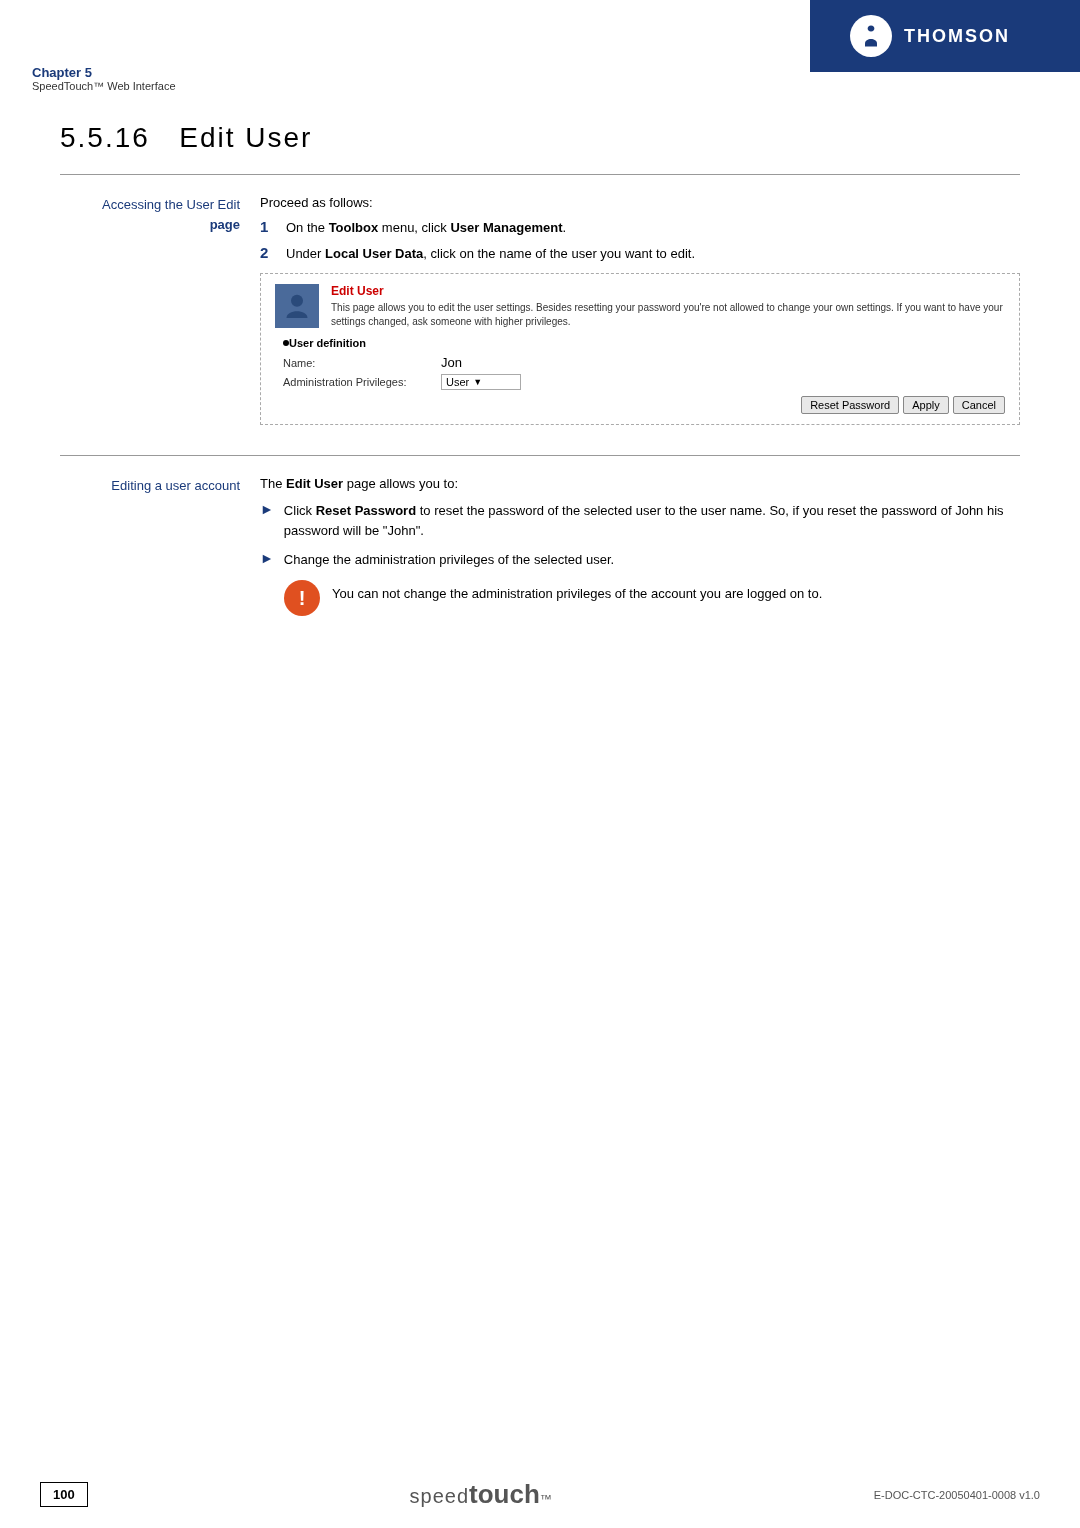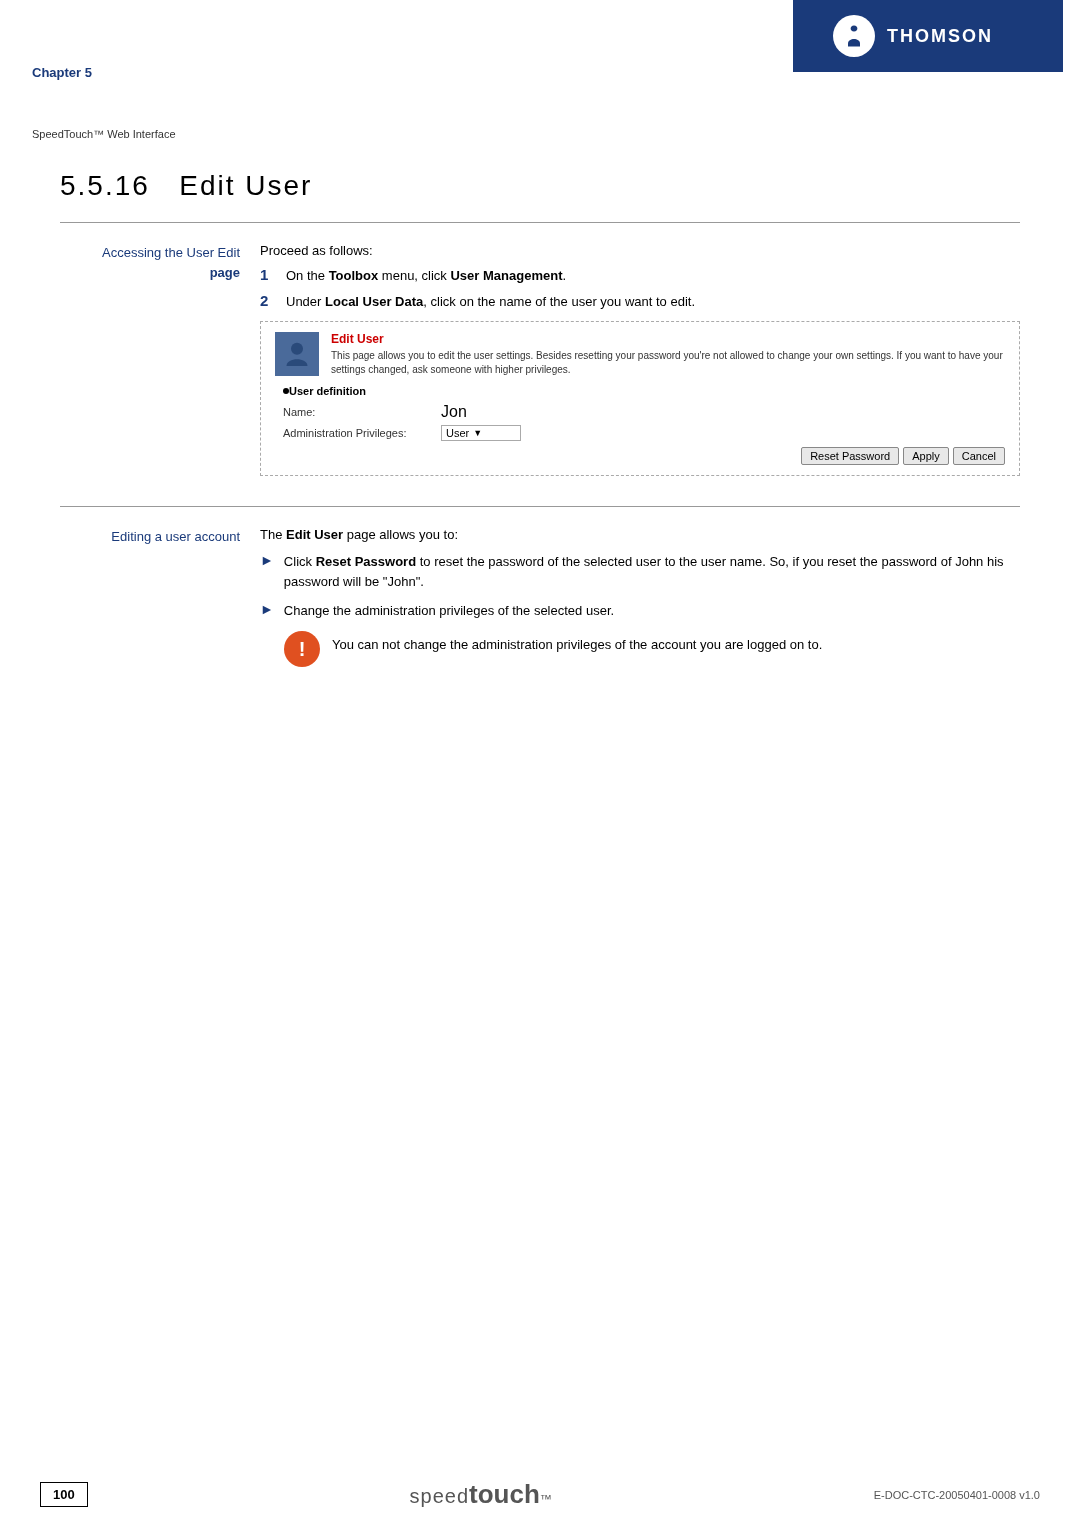--- a/index.html
+++ b/index.html
@@ -22,21 +22,20 @@
     }
     .header-left .chapter-title {
       color: #1a3a7a;
       font-weight: bold;
       font-size: 13px;
       margin-top: 47px;
     }
     .header-left .chapter-subtitle {
       font-size: 11px;
       color: #333;
-      margin-top: 48px;
     }
 
     
     .page-title-section {
       padding: 30px 60px 20px 60px;
     }
     .page-title-section h1 {
       font-size: 28px;
       font-weight: normal;
       color: #000;
@@ -171,21 +170,21 @@
       align-items: center;
       margin-bottom: 4px;
       gap: 8px;
     }
     .field-label {
       font-size: 11px;
       width: 150px;
       color: #333;
     }
     .field-value {
-      font-size: 16px;
+      font-size: 13px;
     }
     .field-select {
       font-size: 11px;
       border: 1px solid #aaa;
       padding: 1px 16px 1px 4px;
       background: #fff;
       min-width: 80px;
       position: relative;
       display: inline-flex;
       align-items: center;
@@ -317,21 +316,21 @@
       vertical-align: super;
     }
     .footer-doc-num {
       font-size: 11px;
       color: #555;
     }
 
     .top-header-bar {
       position: absolute;
       top: 0;
-      right: 17px;
+      right: 0;
       width: 270px;
       height: 72px;
       background: #1a3a7a;
       display: flex;
       align-items: center;
       justify-content: center;
       gap: 12px;
       padding-right: 30px;
     }
     .top-header-bar .logo-white-circle {

